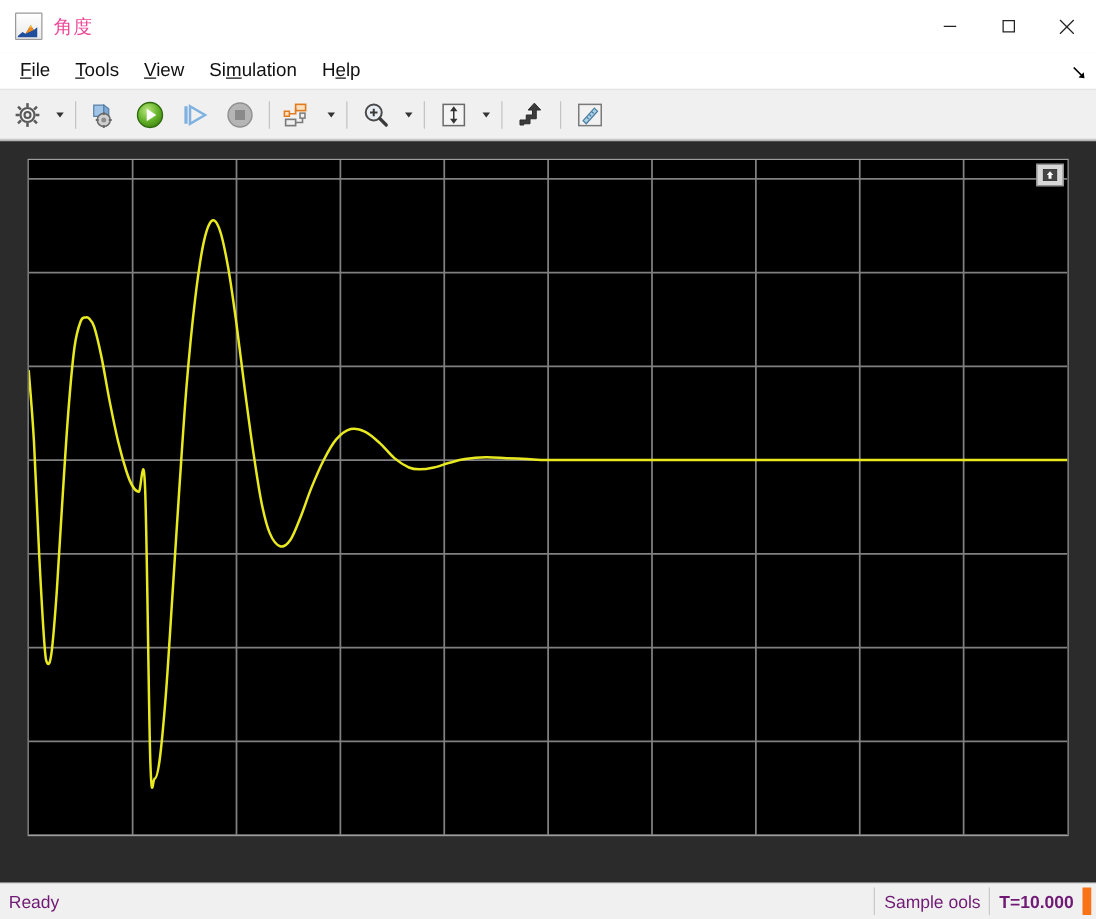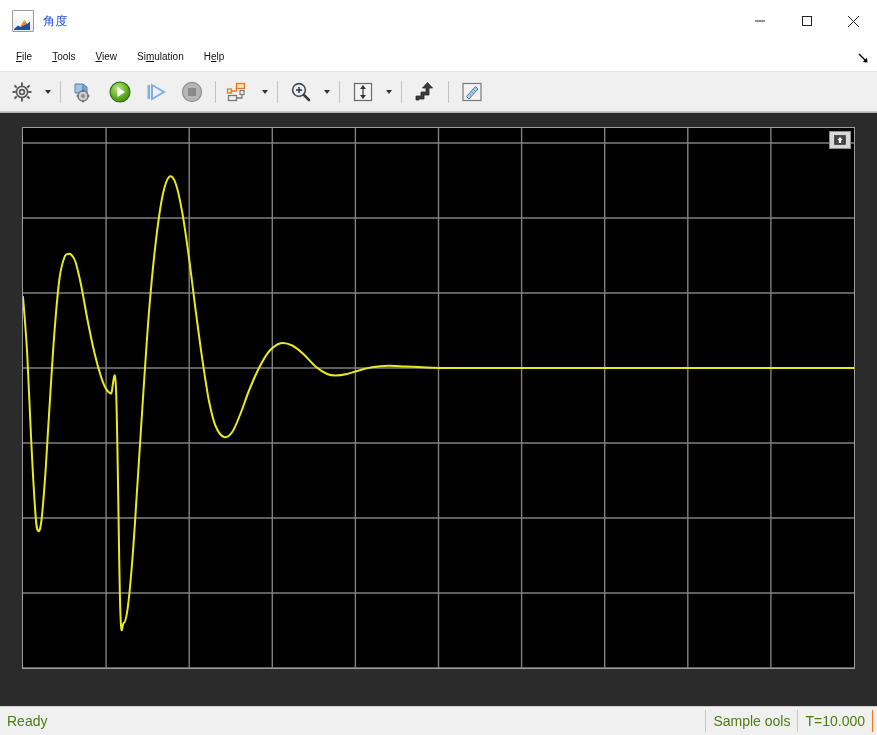--- a/index.html
+++ b/index.html
@@ -34,21 +34,21 @@
     background: linear-gradient(#ffffff, #eaeaea);
     position: relative; overflow: hidden;
     border-radius: 1px;
     flex: 0 0 auto;
   }
   .title-icon .membrane {
     position: absolute; left: 1px; bottom: 1px;
     width: 16px; height: 11px;
   }
   .title-text {
-    font-size: 12px; color: #1d4ed8;
+    font-size: 15px; color: #ec4899;
     letter-spacing: 0.5px;
     white-space: nowrap;
   }
   .win-controls {
     position: absolute; right: 0; top: 0;
     height: 42px; display: flex;
   }
   .win-btn {
     width: 47px; height: 42px;
     display: flex; align-items: center; justify-content: center;
@@ -60,21 +60,21 @@
   .menubar {
     height: 29px;
     display: flex; align-items: center;
     background: #ffffff;
     border-bottom: 1px solid #e3e3e3;
     flex: 0 0 auto;
     position: relative;
     padding-left: 6px;
   }
   .menu-item {
-    font-size: 10px; color: #111111;
+    font-size: 15px; color: #111111;
     padding: 2px 10px;
     cursor: default;
     white-space: nowrap;
   }
   .menu-item u { text-decoration: underline; }
   .menu-overflow {
     position: absolute; right: 8px; top: 11px;
     font-size: 13px; color: #000;
     line-height: 10px;
   }
@@ -152,34 +152,34 @@
     z-index: 5;
   }
 
   
   .statusbar {
     height: 28px;
     display: flex; align-items: center;
     background: #f0f0f0;
     border-top: 1px solid #d0d0d0;
     flex: 0 0 auto;
-    font-size: 14px; color: #4d7c0f;
+    font-size: 14px; color: #701a75;
   }
   .status-left {
     padding-left: 7px;
     flex: 1 1 auto;
   }
   .status-cell {
     height: 22px;
     display: flex; align-items: center;
     padding: 0 7px;
     border-left: 1px solid #c9c9c9;
     white-space: nowrap;
   }
-  .status-cell.last { border-right: 1px solid #f97316; margin-right: 4px; }
+  .status-cell.last { border-right: 7px solid #f97316; margin-right: 4px; font-weight: bold; }
 </style>
 </head>
 <body>
 
 <div class="window">
 
   <div class="titlebar">
     <div class="title-icon">
       <svg class="membrane" viewBox="0 0 16 11">
         <path d="M0 10 L4 6.5 L6.5 8 L10.5 1 L13 5 L16 2.5 L16 11 L0 11 Z" fill="#1f4e9c"></path>

